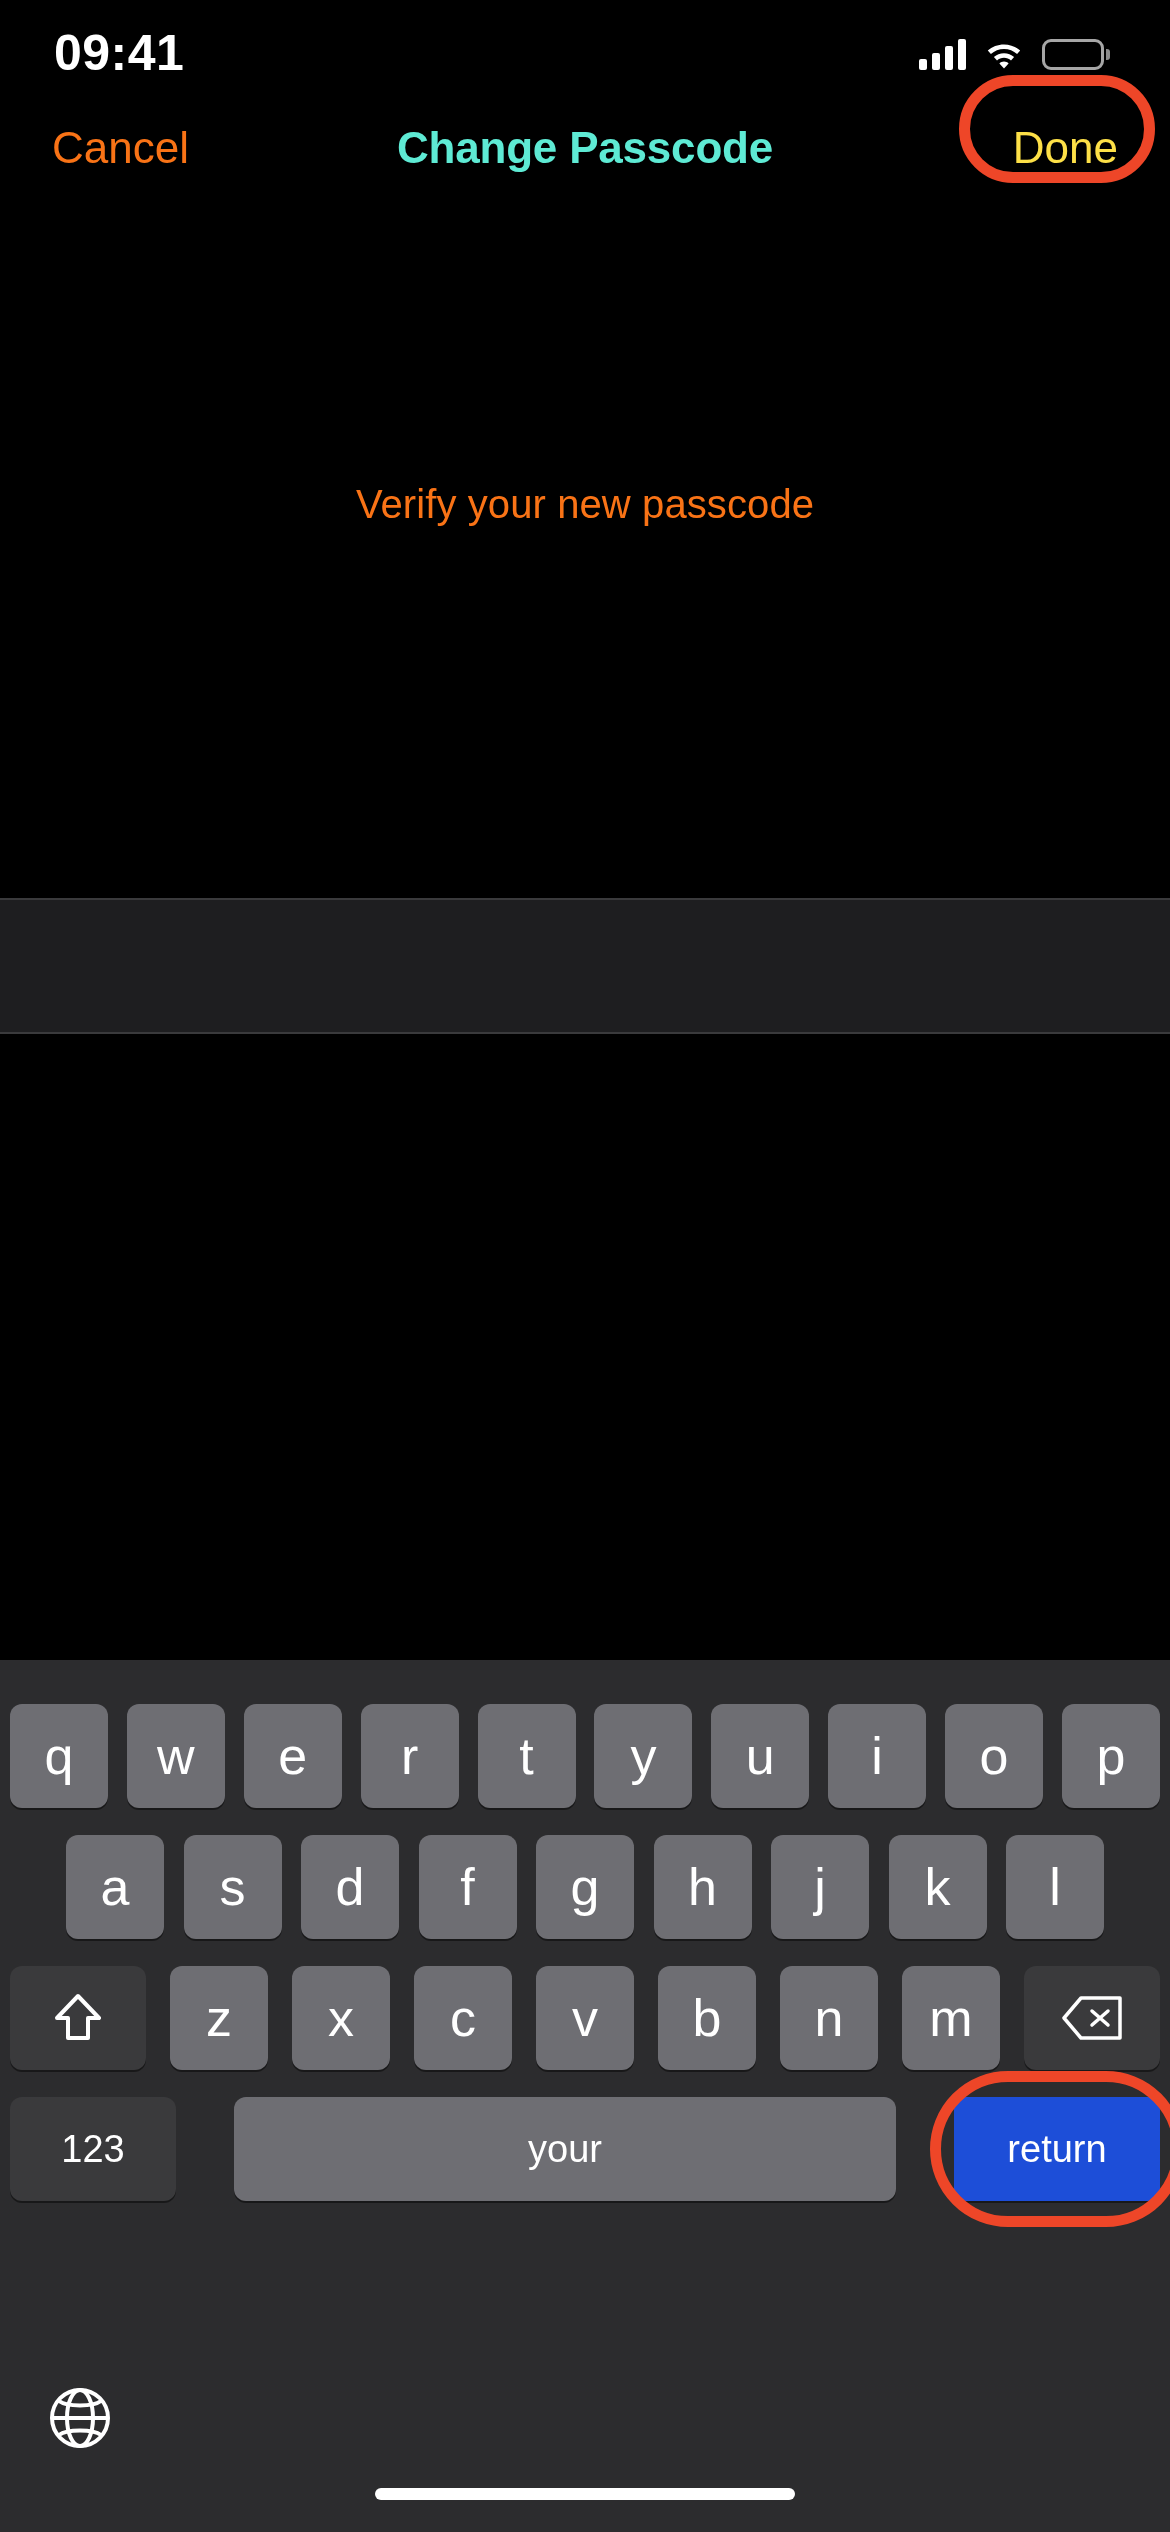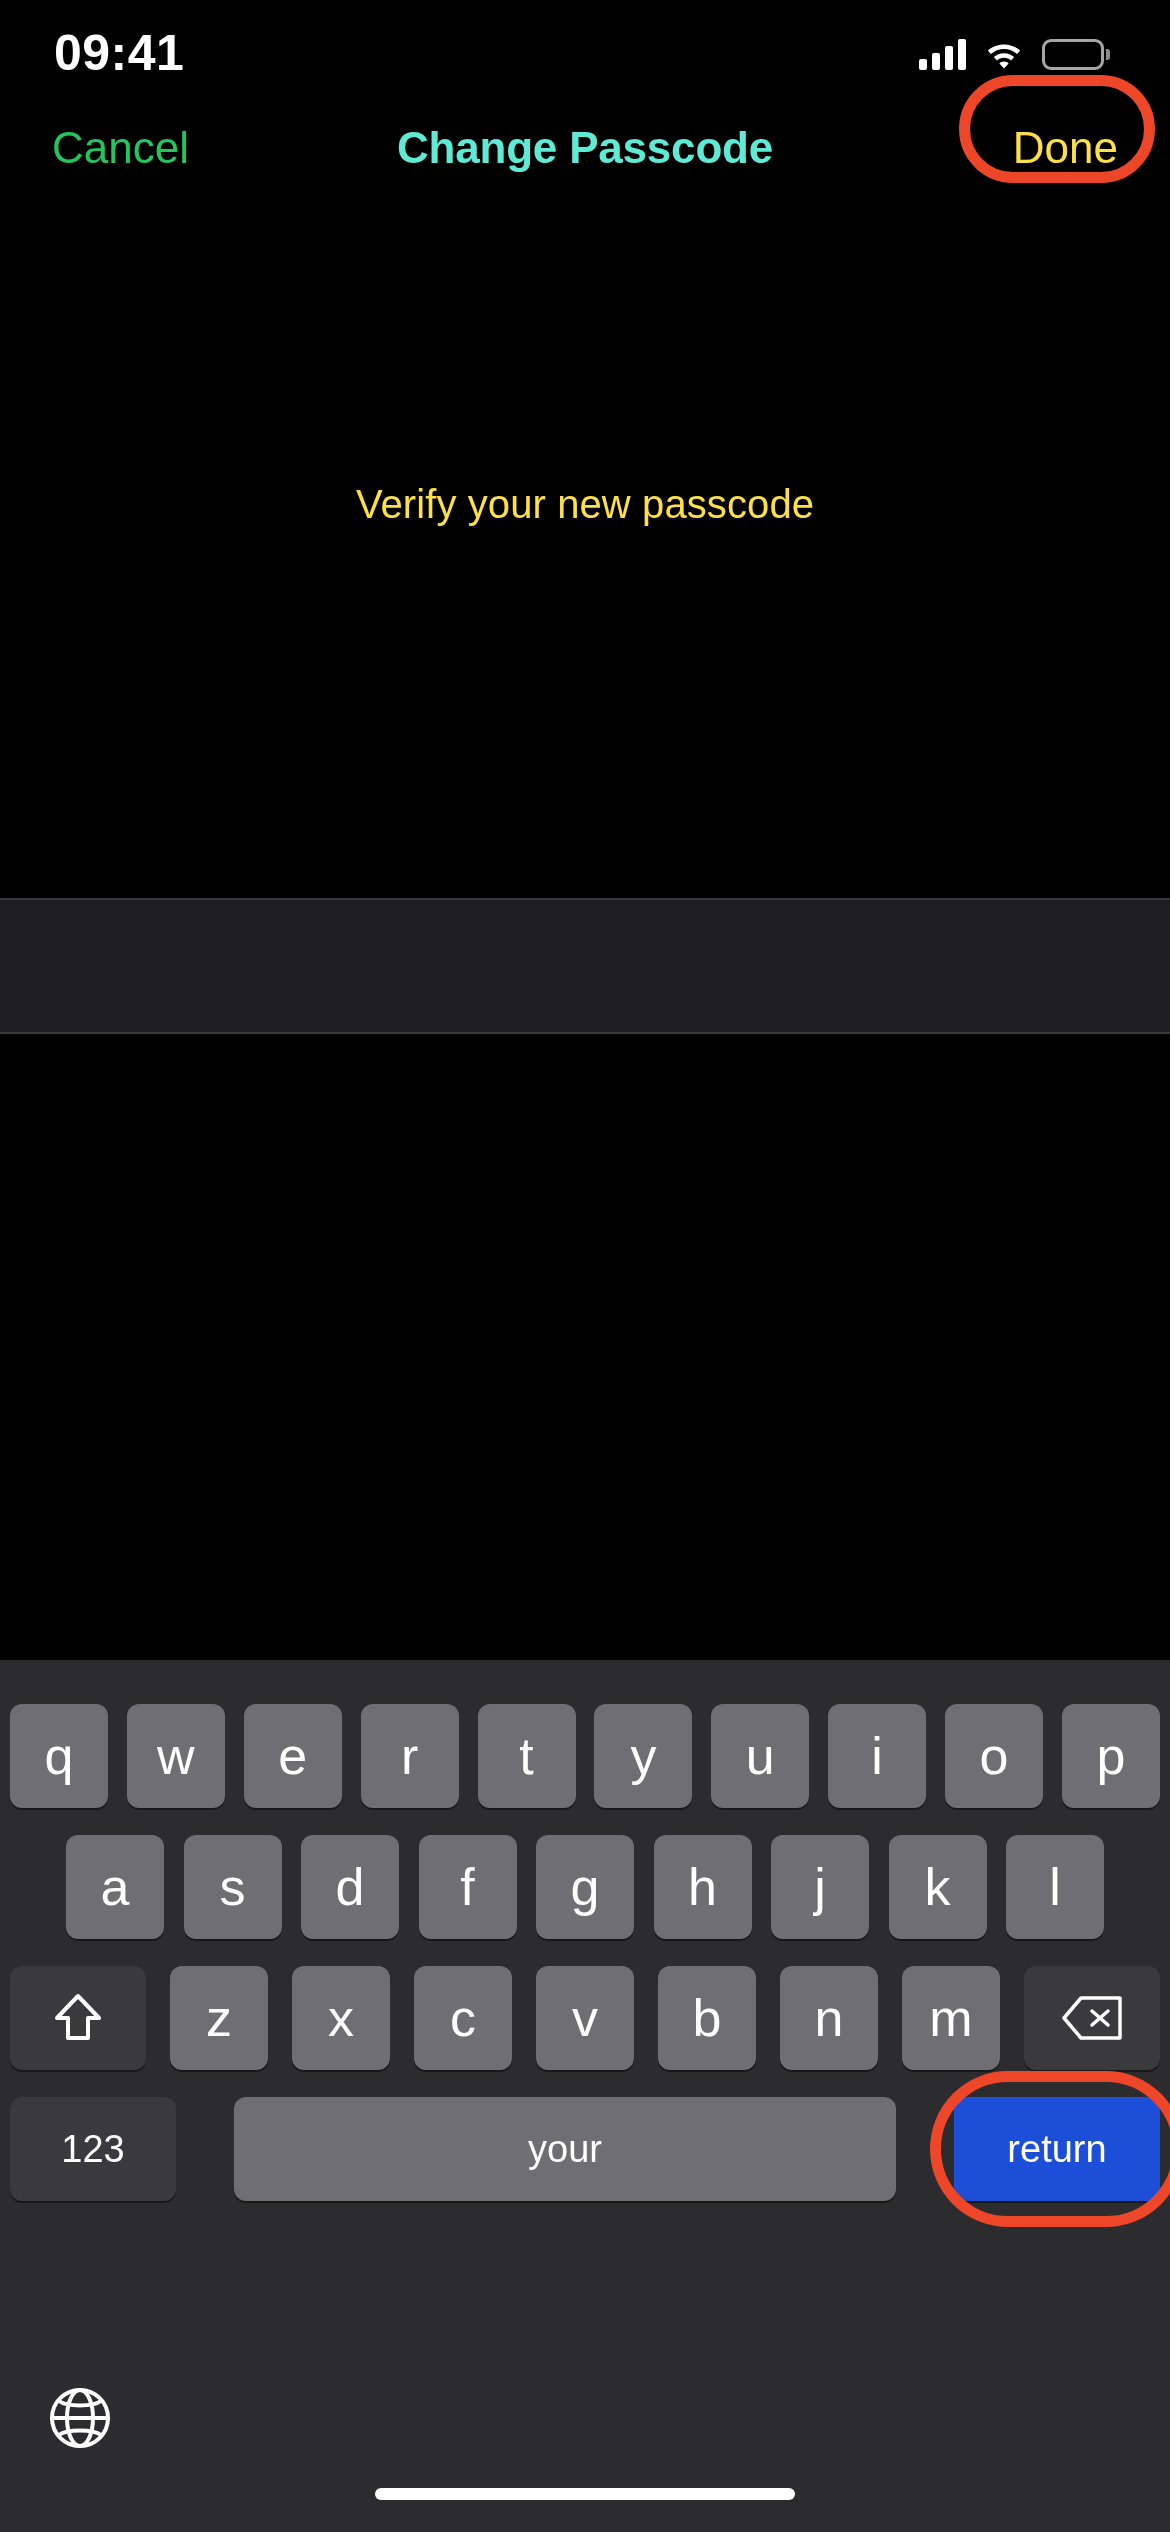--- a/index.html
+++ b/index.html
@@ -84,21 +84,21 @@
     top: 100px; left: 0;
     width: 1170px;
     height: 96px;
     display: flex;
     align-items: center;
     justify-content: space-between;
     padding: 0 48px;
   }
   #nav-cancel {
     font-size: 44px;
-    color: #22c55e;
+    color: #f97316;
     background: none;
     border: none;
     font-family: inherit;
     cursor: pointer;
     padding: 6px 4px;
   }
   #nav-title {
     font-size: 44px;
     font-weight: 700;
     color: #5eead4;
@@ -145,21 +145,21 @@
     width: 1170px;
     height: 1464px;
     background: #000000;
   }
   #prompt-label {
     position: absolute;
     top: 286px;
     left: 0; right: 0;
     text-align: center;
     font-size: 40px;
-    color: #fde047;
+    color: #f97316;
     letter-spacing: 0.1px;
   }
   #passcode-field-row {
     position: absolute;
     top: 702px;
     left: 0;
     width: 1170px;
     height: 136px;
     background: #1E1E20;
     border-top: 2px solid #3A3A3C;

